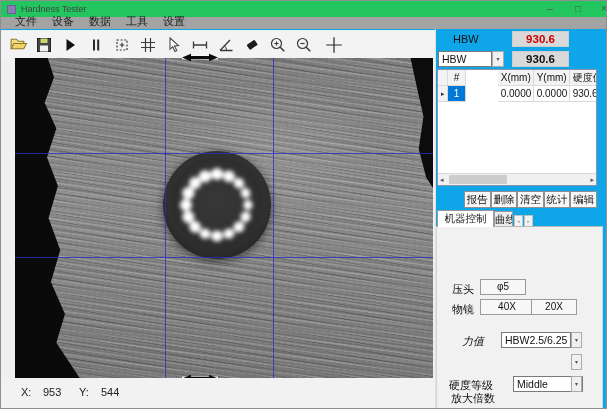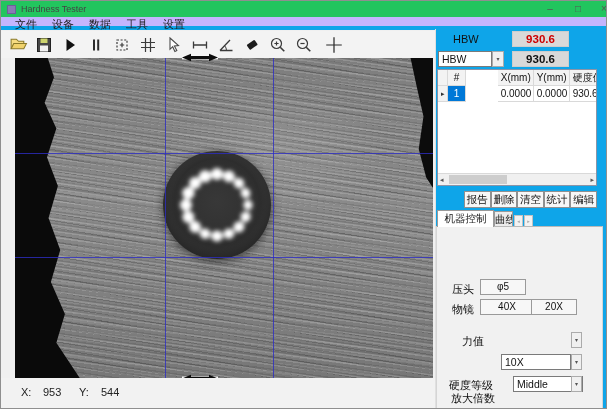--- a/index.html
+++ b/index.html
@@ -8,22 +8,22 @@
        border:1px solid #8f8f8f;font-family:"Liberation Sans",sans-serif;overflow:hidden;}
   
   .titlebar{position:absolute;left:0;top:0;width:100%;height:16px;background:#22c55e;}
   .app-icon{position:absolute;left:6px;top:4px;width:9px;height:9px;background:#8a7bb5;
             box-shadow:inset 0 0 0 1px #6d5f9a;}
   .title{position:absolute;left:20px;top:3px;font-size:9px;color:#444;}
   .winctl{position:absolute;top:1px;width:22px;height:14px;text-align:center;
           font-size:10px;color:#555;line-height:14px;cursor:default;}
   .winctl.min{left:538px;} .winctl.max{left:566px;} .winctl.close{left:592px;}
   
-  .menubar{position:absolute;left:0;top:16px;width:100%;height:13px;background:#c4b5fd;
-           border-bottom:4px solid #0ea5e9;display:flex;align-items:flex-start;padding-left:7px;}
+  .menubar{position:absolute;left:0;top:16px;width:100%;height:13px;background:#a3a3a3;
+           border-bottom:1px solid #0ea5e9;display:flex;align-items:flex-end;padding-left:7px;}
   .menu-item{font-size:11px;color:#1c1c1c;padding:0 7px;margin-right:1px;}
   
   .toolbar{position:absolute;left:0;top:30px;width:434px;height:27px;background:#f3f3f3;
            display:flex;align-items:center;padding-left:5px;}
   .tbtn{width:24px;height:24px;margin-right:2px;display:flex;align-items:center;
         justify-content:center;background:transparent;border:none;padding:0;}
   .tbtn svg{display:block;}
   
   .viewport{position:absolute;left:14px;top:57px;width:418px;height:320px;overflow:hidden;
     background:
@@ -294,25 +294,25 @@
     </div>
 
     <div class="tabpanel">
       <span class="p-abs lab" style="left:15px;top:55px;">压头</span>
       <button class="sbtn" style="left:43px;top:52px;width:46px;">φ5</button>
 
       <span class="p-abs lab" style="left:15px;top:75px;">物镜</span>
       <button class="sbtn" style="left:43px;top:72px;width:54px;">40X</button>
       <button class="sbtn" style="left:94px;top:72px;width:46px;">20X</button>
 
-      <span class="p-abs lab" style="left:25px;top:107px;">力值</span>
+      <span class="p-abs lab" style="left:25px;top:107px;font-style:italic;">力值</span>
+      <div class="p-abs combo" style="left:64px;top:105px;width:70px;">HBW2.5/6.25</div>
       <div class="p-abs cbtn" style="left:134px;top:105px;width:11px;">▾</div>
 
       <span class="p-abs lab" style="left:14px;top:129px;margin-top:35px;">放大倍数</span>
-      <div class="p-abs combo" style="left:64px;top:127px;width:70px;">10X</div>
       <div class="p-abs cbtn" style="left:134px;top:127px;width:11px;">▾</div>
 
       <span class="p-abs lab" style="left:12px;top:151px;">硬度等级</span>
       <div class="p-abs combo" style="left:64px;top:149px;width:70px;margin-left:12px;">Middle</div>
       <div class="p-abs cbtn" style="left:134px;top:149px;width:11px;">▾</div>
     </div>
   </div>
 </div>
 
 </body></html>

